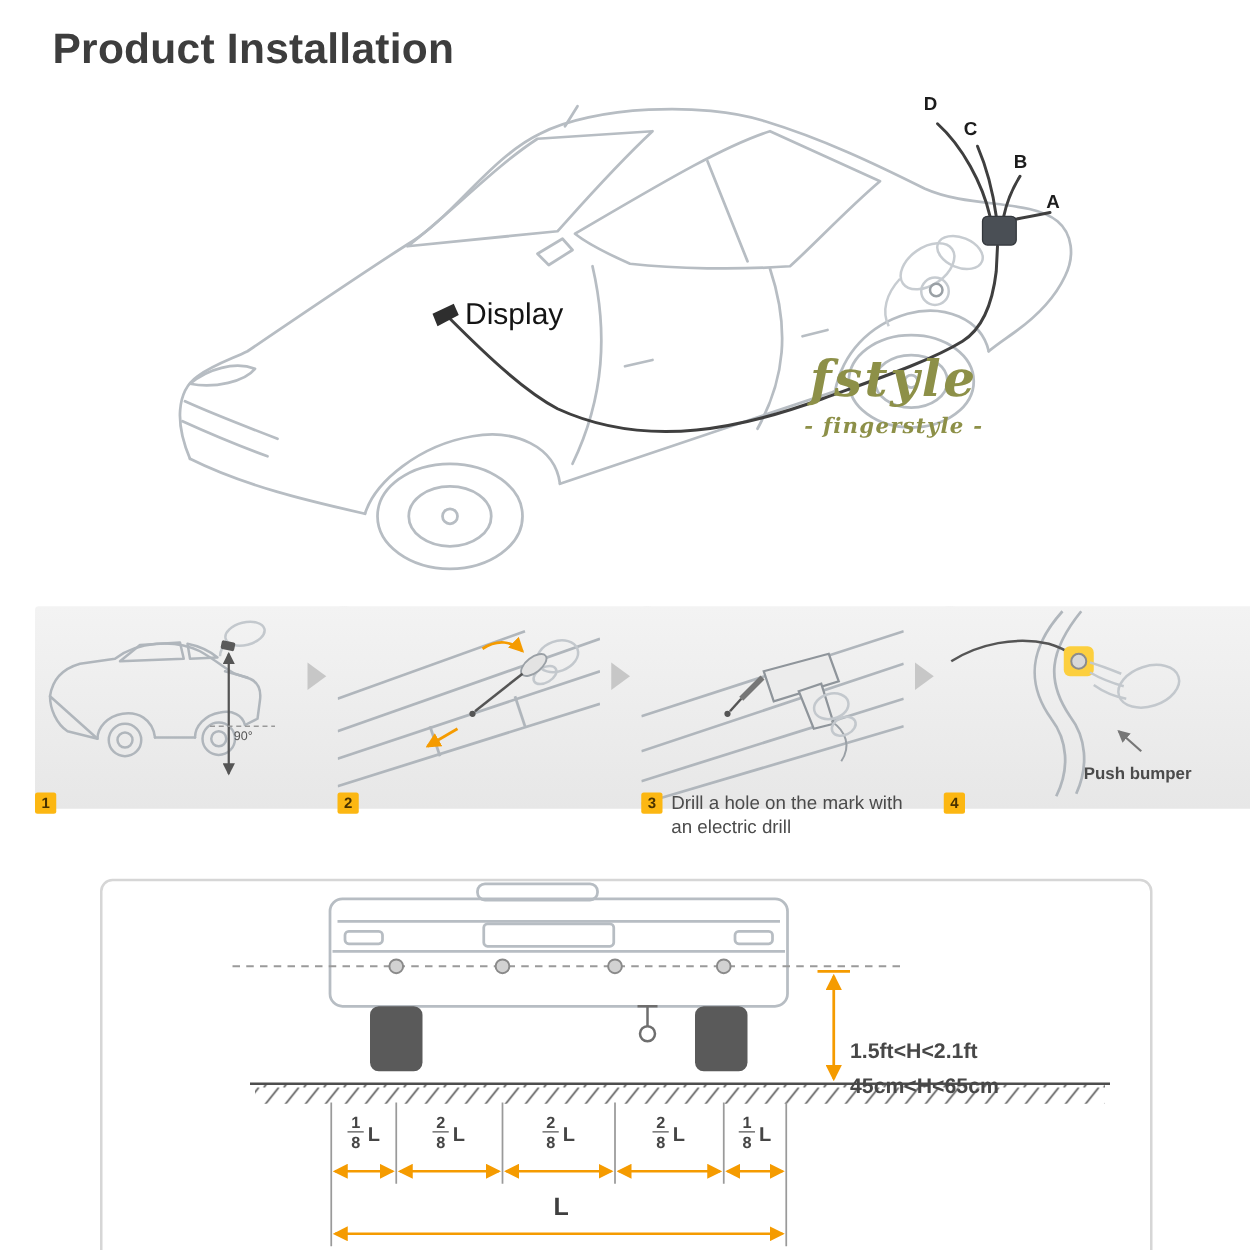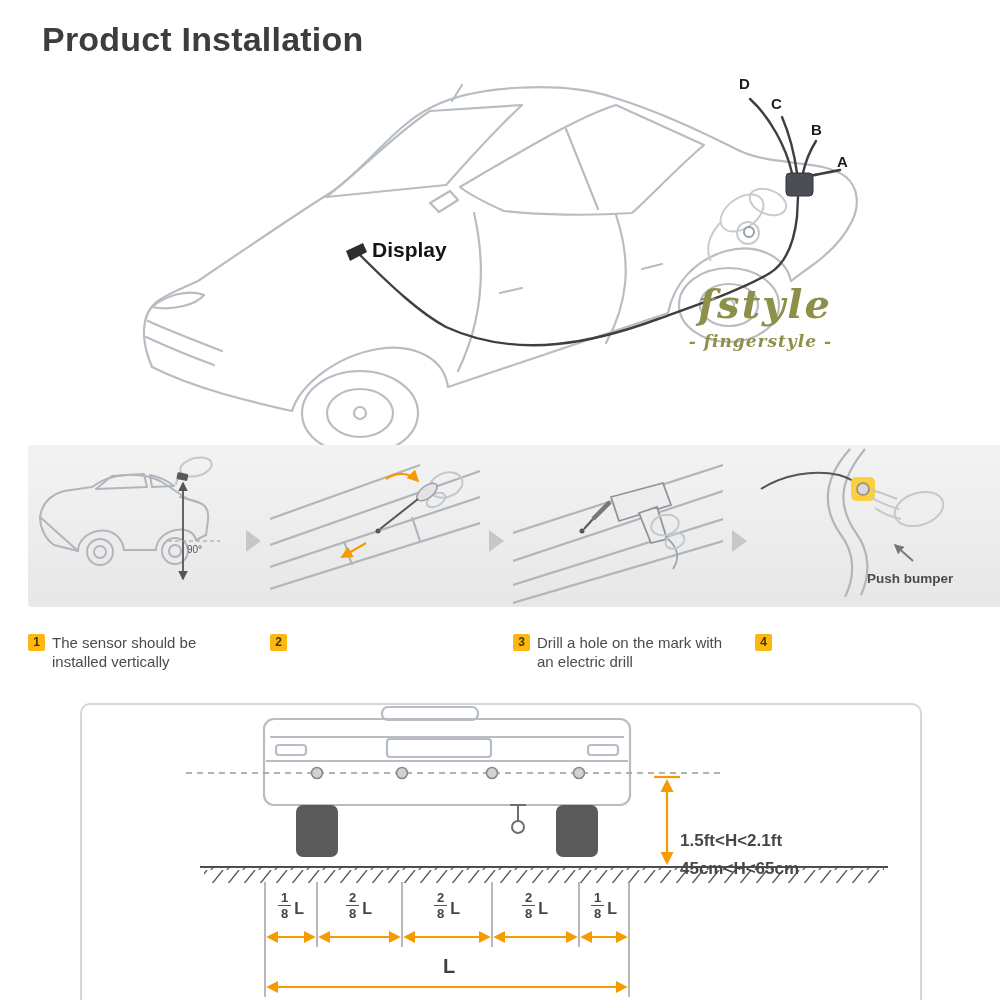--- a/index.html
+++ b/index.html
@@ -6,30 +6,30 @@
   body {
     width:1000px; height:1000px; position:relative; overflow:hidden;
     background:#ffffff; font-family:"Liberation Sans", sans-serif;
   }
   .page-title {
     position:absolute; left:42px; top:20px;
     font-size:34px; font-weight:700; color:#3d3d3d; letter-spacing:.2px;
   }
   .main-illus { position:absolute; left:0; top:55px; }
   .wire-label { position:absolute; font-size:15px; font-weight:700; color:#1c1c1c; }
-  .display-label { position:absolute; left:372px; top:238px; font-size:21px; font-weight:700; color:#141414; }
+  .display-label { position:absolute; left:372px; top:238px; font-size:24px; font-weight:400; color:#141414; }
   .watermark {
-    position:absolute; left:598px; top:280px; width:234px; text-align:right;
+    position:absolute; left:598px; top:280px; width:234px; text-align:center;
     color:#8d9048; font-family:"DejaVu Serif", serif; font-style:italic;
   }
   .watermark .brand { font-size:40px; font-weight:700; letter-spacing:2px; }
   .watermark .sub { font-size:17px; font-weight:600; margin-top:4px; letter-spacing:1px; }
 
   .step-box {
-    position:absolute; top:445px; width:252px; height:162px;
+    position:absolute; top:485px; width:252px; height:162px;
     background:linear-gradient(#f3f3f3,#e7e7e7); border-radius:3px; overflow:hidden;
   }
   .step-arrow {
     position:absolute; top:530px; width:0; height:0;
     border-top:11px solid transparent; border-bottom:11px solid transparent;
     border-left:15px solid #c7c7c7;
   }
   .caption {
     position:absolute; top:633px; width:214px; display:flex; gap:7px;
     font-size:15px; color:#4b4b4b; line-height:1.28;
@@ -222,21 +222,20 @@
       <path d="M144,64 C133,61 124,57 117,53"></path>
       <path d="M146,74 C135,72 127,68 120,63"></path>
     </g>
     <line x1="158" y1="116" x2="140" y2="100" stroke="#777" stroke-width="1.8" marker-end="url(#mD4)"></line>
   </svg>
   <div class="rear-bumper-note">Push bumper</div>
 </div>
 
 <div class="caption" style="left:28px;">
   <span class="badge">1</span>
-  <span class="cap-text">The sensor should be installed vertically</span>
 </div>
 <div class="caption" style="left:270px;">
   <span class="badge">2</span>
 </div>
 <div class="caption" style="left:513px;">
   <span class="badge">3</span>
   <span class="cap-text">Drill a hole on the mark with an electric drill</span>
 </div>
 <div class="caption" style="left:755px;">
   <span class="badge">4</span>

